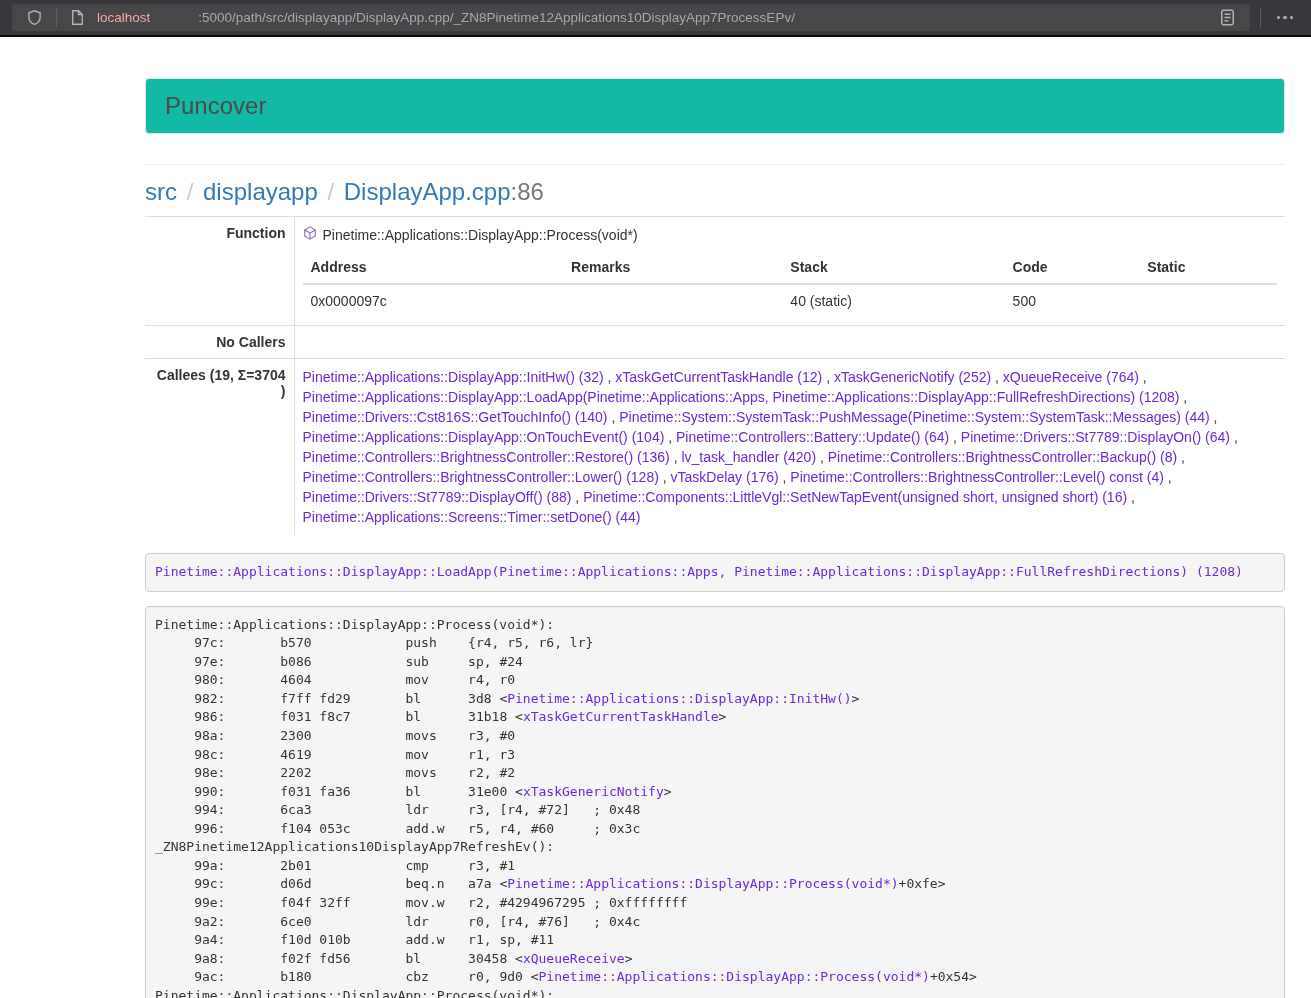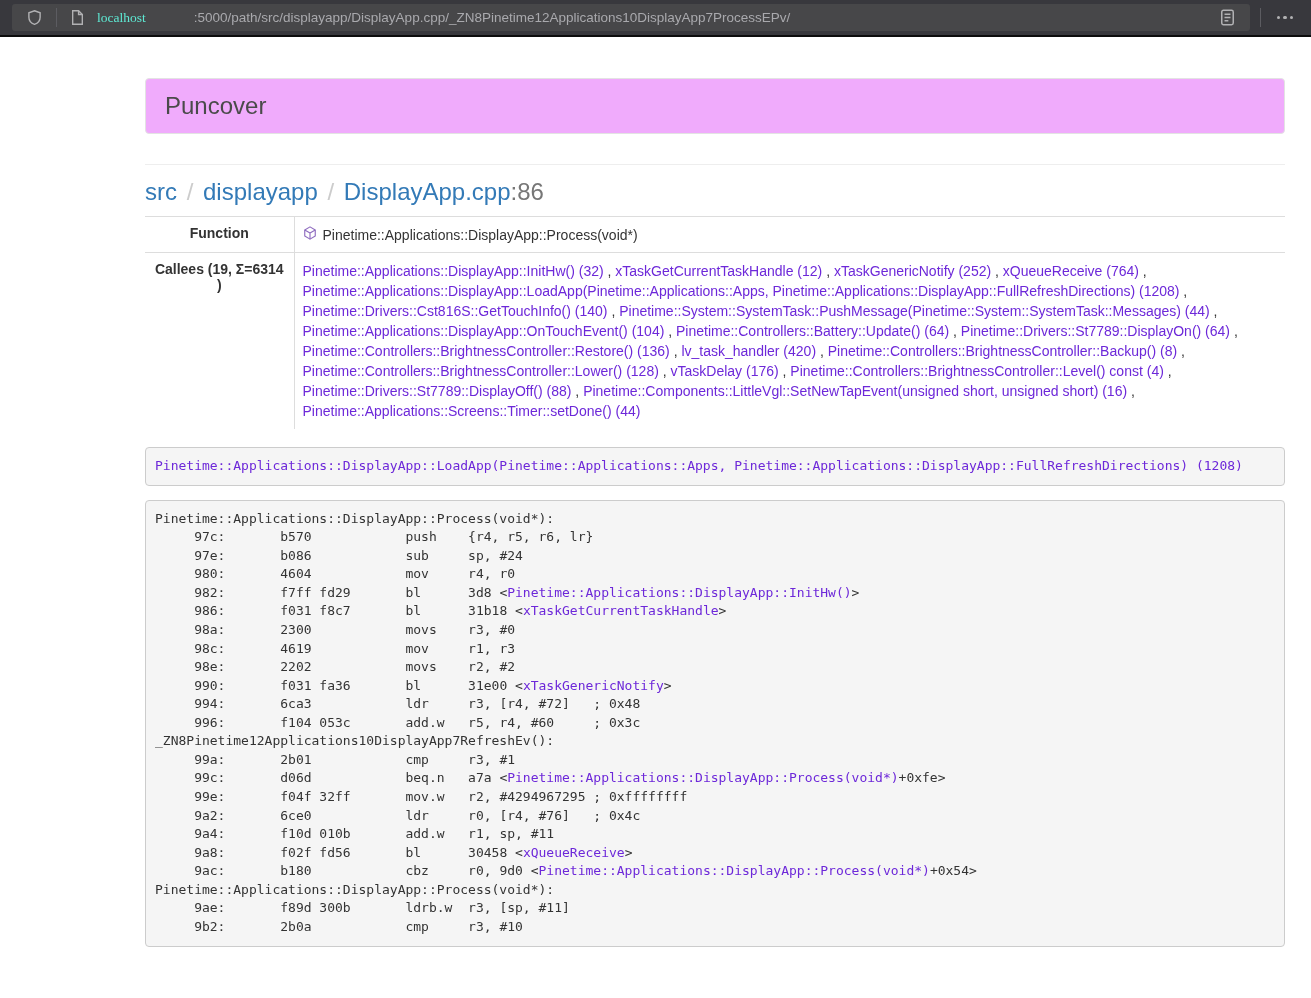--- a/index.html
+++ b/index.html
@@ -6,44 +6,44 @@
   html, body { margin:0; padding:0; width:1311px; height:998px; overflow:hidden;
     background:#fff; color:#333; font-family:"Liberation Sans", sans-serif; }
 
   
   .chrome { height:35px; background:#38383d; display:flex; align-items:center; padding:0 12px; }
   .chrome-strip { height:2px; background:#0c0c0d; }
   .urlbar { flex:1; height:27px; background:#474749; border-radius:3px; display:flex;
     align-items:center; padding:0 9px; overflow:hidden; }
   .urlbar .vsep { width:1px; height:19px; background:#5c5c61; margin:0 8px 0 8px; flex:none; }
   .url-text { font-size:13.5px; white-space:nowrap; overflow:hidden; flex:1; margin-left:7px; }
-  .url-host { color:#5eead4;font-family:Liberation Serif, serif; }
+  .url-host { color:#fca5a5; }
   .url-path { color:#a9a9ad;padding-left:48px; }
   .icon-btn { flex:none; display:flex; align-items:center; justify-content:center;
     background:none; border:0; padding:0 6px; cursor:pointer; }
   .chrome .outer-sep { width:1px; height:19px; background:#5c5c61; margin:0 10px; }
   .dots { display:flex; gap:3px; }
   .dots i { width:3.5px; height:3.5px; border-radius:50%; background:#b1b1b3; display:block; }
 
   
   .container { width:1140px; margin-left:145px; }
-  .panel { margin-top:41px; background:#f0abfc; border:1px solid #e3e3e3; border-radius:4px;
+  .panel { margin-top:41px; background:#14b8a6; border:1px solid #e3e3e3; border-radius:4px;
     padding:13px 19px; }
   .app-title { font-size:24px; color:#4a4a4a; }
   hr.rule { border:0; border-top:1px solid #eee; margin:30px 0 0 0; }
 
   .breadcrumb { margin-top:13px; font-size:24px; }
   .breadcrumb a { color:#337ab7; text-decoration:none; }
   .breadcrumb .sep { color:#ccc; padding:0 3px; }
   .breadcrumb .linenum { color:#777; }
 
   a { color:#6d28d9; text-decoration:none; }
 
   table.main { width:100%; border-collapse:collapse; margin-top:10px; font-size:14px; }
-  table.main > tbody > tr > th.rowlabel { width:149px; text-align:center; vertical-align:top;
+  table.main > tbody > tr > th.rowlabel { width:149px; text-align:right; vertical-align:top;
     padding:8px; font-weight:bold; border-top:1px solid #ddd; border-right:1px solid #ddd; }
   table.main > tbody > tr > td.rowcontent { padding:8px; vertical-align:top; border-top:1px solid #ddd; }
 
   .func-title { display:flex; align-items:center; gap:6px; }
   .callees { line-height:20px; }
 
   table.inner { width:100%; border-collapse:collapse; margin-top:7px; }
   table.inner th { text-align:left; font-weight:bold; padding:8px; border-bottom:2px solid #ddd; }
   table.inner td { padding:8px; }
   .col-address { width:26.5%; } .col-remarks { width:22.3%; } .col-stack { width:22.6%; }
@@ -108,24 +108,48 @@
         <td class="rowcontent">
           <div class="func-title">
             <span>
               <svg width="14" height="16" viewBox="0 0 16 16">
                   <path d="M8 1 L14 4.5 V11.5 L8 15 L2 11.5 V4.5 Z" fill="none" stroke="#8e6bbf" stroke-width="1.3" stroke-linejoin="round"></path>
                   <path d="M2 4.5 L8 8 L14 4.5 M8 8 V15" fill="none" stroke="#8e6bbf" stroke-width="1.3" stroke-linejoin="round"></path>
                 </svg>
             </span>
             <span>Pinetime::Applications::DisplayApp::Process(void*)</span>
           </div>
+          <table class="inner">
+            <thead>
+              <tr>
+                <th class="col-address">Address</th>
+                <th class="col-remarks">Remarks</th>
+                <th class="col-stack">Stack</th>
+                <th class="col-code">Code</th>
+                <th class="col-static">Static</th>
+              </tr>
+            </thead>
+            <tbody>
+              <tr>
+                <td>0x0000097c</td>
+                <td></td>
+                <td>40 (static)</td>
+                <td>500</td>
+                <td></td>
+              </tr>
+            </tbody>
+          </table>
         </td>
       </tr>
       <tr>
-        <th class="rowlabel">Callees (19, Σ=6314 )</th>
+        <th class="rowlabel">No Callers</th>
+        <td class="rowcontent"></td>
+      </tr>
+      <tr>
+        <th class="rowlabel">Callees (19, Σ=3704 )</th>
         <td class="rowcontent callees"><a href="#">Pinetime::Applications::DisplayApp::InitHw() (32)</a><span> , </span><a href="#">xTaskGetCurrentTaskHandle (12)</a><span> , </span><a href="#">xTaskGenericNotify (252)</a><span> , </span><a href="#">xQueueReceive (764)</a><span> , </span><a href="#">Pinetime::Applications::DisplayApp::LoadApp(Pinetime::Applications::Apps, Pinetime::Applications::DisplayApp::FullRefreshDirections) (1208)</a><span> , </span><a href="#">Pinetime::Drivers::Cst816S::GetTouchInfo() (140)</a><span> , </span><a href="#">Pinetime::System::SystemTask::PushMessage(Pinetime::System::SystemTask::Messages) (44)</a><span> , </span><a href="#">Pinetime::Applications::DisplayApp::OnTouchEvent() (104)</a><span> , </span><a href="#">Pinetime::Controllers::Battery::Update() (64)</a><span> , </span><a href="#">Pinetime::Drivers::St7789::DisplayOn() (64)</a><span> , </span><a href="#">Pinetime::Controllers::BrightnessController::Restore() (136)</a><span> , </span><a href="#">lv_task_handler (420)</a><span> , </span><a href="#">Pinetime::Controllers::BrightnessController::Backup() (8)</a><span> , </span><a href="#">Pinetime::Controllers::BrightnessController::Lower() (128)</a><span> , </span><a href="#">vTaskDelay (176)</a><span> , </span><a href="#">Pinetime::Controllers::BrightnessController::Level() const (4)</a><span> , </span><a href="#">Pinetime::Drivers::St7789::DisplayOff() (88)</a><span> , </span><a href="#">Pinetime::Components::LittleVgl::SetNewTapEvent(unsigned short, unsigned short) (16)</a><span> , </span><a href="#">Pinetime::Applications::Screens::Timer::setDone() (44)</a></td>
       </tr>
     </tbody>
   </table>
 
   <pre class="hl"><a href="#">Pinetime::Applications::DisplayApp::LoadApp(Pinetime::Applications::Apps, Pinetime::Applications::DisplayApp::FullRefreshDirections) (1208)</a></pre>
 
   <pre class="asm" id="asm">Pinetime::Applications::DisplayApp::Process(void*):
      97c:	b570      	push	{r4, r5, r6, lr}
      97e:	b086      	sub	sp, #24

